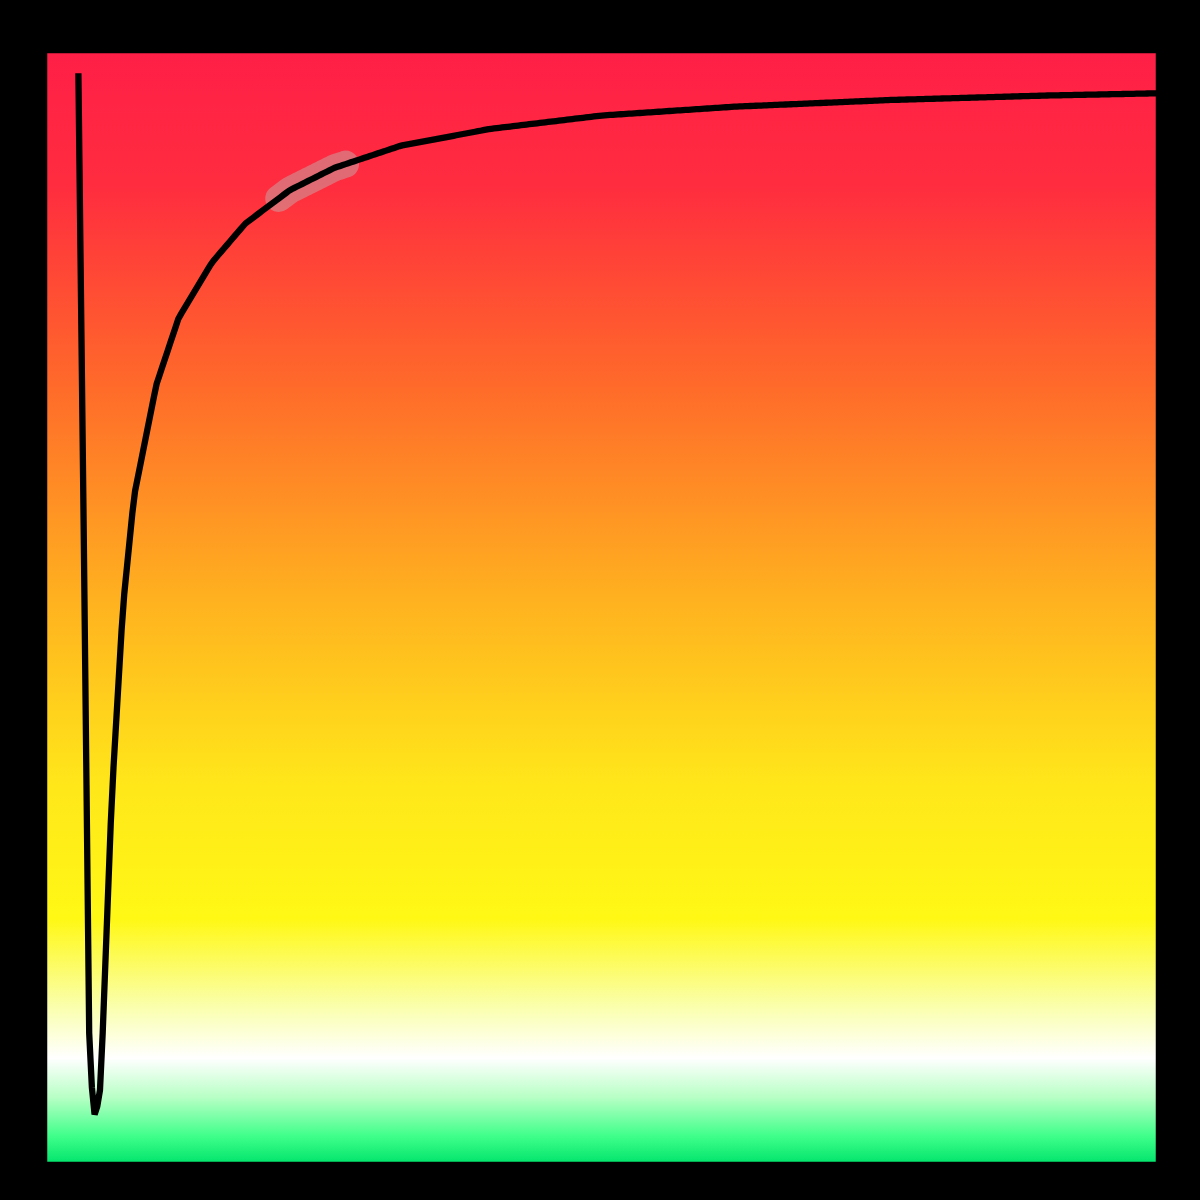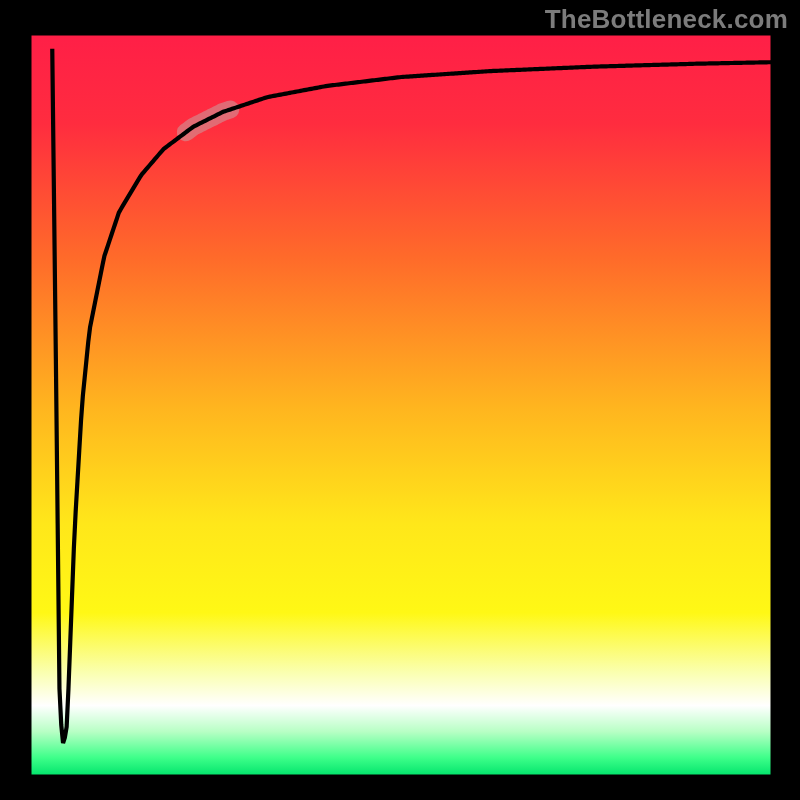--- a/index.html
+++ b/index.html
@@ -57,14 +57,13 @@
 
     <g id="plot-area" clip-path="url(#plot-clip)">
       <rect id="grad-rect" x="30" y="34" width="742" height="742" fill="url(#bg-grad)"></rect>
       <path id="curve-highlight" fill="none" stroke-linecap="round" d="M185.82 132.31 L186.93 131.48 L188.05 130.65 L189.16 129.81 L190.27 128.98 L191.38 128.14 L192.50 127.31 L193.61 126.56 L194.72 126.01 L195.84 125.45 L196.95 124.90 L198.06 124.34 L199.18 123.78 L200.29 123.23 L201.40 122.67 L202.52 122.11 L203.63 121.56 L204.74 121.00 L205.85 120.44 L206.97 119.89 L208.08 119.33 L209.19 118.77 L210.31 118.22 L211.42 117.66 L212.53 117.10 L213.65 116.55 L214.76 115.99 L215.87 115.43 L216.98 114.88 L218.10 114.32 L219.21 113.77 L220.32 113.21 L221.44 112.65 L222.55 112.10 L223.66 111.66 L224.78 111.29 L225.89 110.92 L227.00 110.55 L228.11 110.18 L229.23 109.81 L230.34 109.44 " stroke="rgba(200,160,160,0.55)" stroke-width="18"></path>
       <path id="curve" fill="none" d="M52.26 48.84 L54.06 203.58 L55.86 358.33 L57.66 523.20 L59.46 688.74 L61.26 724.99 L63.06 742.98 L64.86 737.53 L66.65 726.73 L68.45 688.85 L70.25 642.07 L72.05 595.29 L73.85 548.50 L75.65 511.90 L77.45 481.31 L79.25 450.73 L81.05 420.14 L82.85 395.91 L84.65 377.92 L86.45 359.92 L88.25 341.93 L90.05 327.37 L91.85 318.37 L93.65 309.37 L95.44 300.38 L97.24 291.38 L99.04 282.38 L100.84 273.39 L102.64 264.39 L104.44 255.88 L106.24 250.48 L108.04 245.08 L109.84 239.68 L111.64 234.28 L113.44 228.89 L115.24 223.49 L117.04 218.09 L118.84 212.69 L120.64 209.42 L122.43 206.42 L124.23 203.42 L126.03 200.42 L127.83 197.43 L129.63 194.43 L131.43 191.43 L133.23 188.43 L135.03 185.43 L136.83 182.43 L138.63 179.43 L140.43 176.43 L142.23 173.90 L144.03 171.80 L145.83 169.70 L147.63 167.60 L149.42 165.50 L151.22 163.40 L153.02 161.30 L154.82 159.20 L156.62 157.10 L158.42 155.00 L160.22 152.91 L162.02 150.81 L163.82 148.82 L165.62 147.47 L167.42 146.12 L169.22 144.77 L171.02 143.42 L172.82 142.07 L174.62 140.72 L176.42 139.37 L178.21 138.02 L180.01 136.67 L181.81 135.32 L183.61 133.97 L185.41 132.62 L187.21 131.27 L189.01 129.92 L190.81 128.57 L192.61 127.22 L194.41 126.17 L196.21 125.27 L198.01 124.37 L199.81 123.47 L201.61 122.57 L203.41 121.67 L205.20 120.77 L207.00 119.87 L208.80 118.97 L210.60 118.07 L212.40 117.17 L214.20 116.27 L216.00 115.37 L217.80 114.47 L219.60 113.57 L221.40 112.67 L223.20 111.82 L225.00 111.22 L226.80 110.62 L228.60 110.02 L230.40 109.42 L232.20 108.82 L233.99 108.22 L235.79 107.62 L237.59 107.02 L239.39 106.42 L241.19 105.82 L242.99 105.22 L244.79 104.62 L246.59 104.02 L248.39 103.42 L250.19 102.82 L251.99 102.22 L253.79 101.62 L255.59 101.02 L257.39 100.42 L259.19 99.82 L260.98 99.22 L262.78 98.62 L264.58 98.02 L266.38 97.42 L268.18 96.93 L269.98 96.59 L271.78 96.26 L273.58 95.92 L275.38 95.58 L277.18 95.24 L278.98 94.91 L280.78 94.57 L282.58 94.23 L284.38 93.89 L286.18 93.56 L287.97 93.22 L289.77 92.88 L291.57 92.54 L293.37 92.21 L295.17 91.87 L296.97 91.53 L298.77 91.20 L300.57 90.86 L302.37 90.52 L304.17 90.18 L305.97 89.85 L307.77 89.51 L309.57 89.17 L311.37 88.83 L313.17 88.50 L314.97 88.16 L316.76 87.82 L318.56 87.48 L320.36 87.15 L322.16 86.81 L323.96 86.47 L325.76 86.13 L327.56 85.85 L329.36 85.63 L331.16 85.42 L332.96 85.20 L334.76 84.99 L336.56 84.77 L338.36 84.55 L340.16 84.34 L341.96 84.12 L343.75 83.91 L345.55 83.69 L347.35 83.47 L349.15 83.26 L350.95 83.04 L352.75 82.83 L354.55 82.61 L356.35 82.39 L358.15 82.18 L359.95 81.96 L361.75 81.75 L363.55 81.53 L365.35 81.31 L367.15 81.10 L368.95 80.88 L370.74 80.67 L372.54 80.45 L374.34 80.23 L376.14 80.02 L377.94 79.80 L379.74 79.59 L381.54 79.37 L383.34 79.16 L385.14 78.94 L386.94 78.72 L388.74 78.51 L390.54 78.29 L392.34 78.08 L394.14 77.86 L395.94 77.64 L397.74 77.43 L399.53 77.21 L401.33 77.01 L403.13 76.89 L404.93 76.77 L406.73 76.65 L408.53 76.53 L410.33 76.41 L412.13 76.29 L413.93 76.17 L415.73 76.05 L417.53 75.93 L419.33 75.81 L421.13 75.69 L422.93 75.57 L424.73 75.45 L426.52 75.33 L428.32 75.21 L430.12 75.09 L431.92 74.97 L433.72 74.85 L435.52 74.73 L437.32 74.61 L439.12 74.49 L440.92 74.37 L442.72 74.25 L444.52 74.13 L446.32 74.01 L448.12 73.89 L449.92 73.77 L451.72 73.65 L453.52 73.53 L455.31 73.42 L457.11 73.30 L458.91 73.18 L460.71 73.06 L462.51 72.94 L464.31 72.82 L466.11 72.70 L467.91 72.58 L469.71 72.46 L471.51 72.34 L473.31 72.22 L475.11 72.10 L476.91 71.98 L478.71 71.86 L480.51 71.74 L482.30 71.62 L484.10 71.50 L485.90 71.38 L487.70 71.26 L489.50 71.14 L491.30 71.05 L493.10 70.97 L494.90 70.89 L496.70 70.81 L498.50 70.74 L500.30 70.66 L502.10 70.58 L503.90 70.51 L505.70 70.43 L507.50 70.35 L509.29 70.27 L511.09 70.20 L512.89 70.12 L514.69 70.04 L516.49 69.97 L518.29 69.89 L520.09 69.81 L521.89 69.73 L523.69 69.66 L525.49 69.58 L527.29 69.50 L529.09 69.43 L530.89 69.35 L532.69 69.27 L534.49 69.20 L536.29 69.12 L538.08 69.04 L539.88 68.96 L541.68 68.89 L543.48 68.81 L545.28 68.73 L547.08 68.66 L548.88 68.58 L550.68 68.50 L552.48 68.42 L554.28 68.35 L556.08 68.27 L557.88 68.19 L559.68 68.12 L561.48 68.04 L563.28 67.96 L565.07 67.88 L566.87 67.81 L568.67 67.73 L570.47 67.65 L572.27 67.58 L574.07 67.50 L575.87 67.42 L577.67 67.34 L579.47 67.27 L581.27 67.19 L583.07 67.11 L584.87 67.04 L586.67 66.96 L588.47 66.88 L590.27 66.80 L592.06 66.73 L593.86 66.65 L595.66 66.60 L597.46 66.55 L599.26 66.50 L601.06 66.44 L602.86 66.39 L604.66 66.34 L606.46 66.29 L608.26 66.24 L610.06 66.19 L611.86 66.14 L613.66 66.08 L615.46 66.03 L617.26 65.98 L619.06 65.93 L620.85 65.88 L622.65 65.83 L624.45 65.78 L626.25 65.72 L628.05 65.67 L629.85 65.62 L631.65 65.57 L633.45 65.52 L635.25 65.47 L637.05 65.42 L638.85 65.36 L640.65 65.31 L642.45 65.26 L644.25 65.21 L646.05 65.16 L647.84 65.11 L649.64 65.06 L651.44 65.00 L653.24 64.95 L655.04 64.90 L656.84 64.85 L658.64 64.80 L660.44 64.75 L662.24 64.70 L664.04 64.64 L665.84 64.59 L667.64 64.54 L669.44 64.49 L671.24 64.44 L673.04 64.39 L674.84 64.34 L676.63 64.28 L678.43 64.23 L680.23 64.18 L682.03 64.13 L683.83 64.08 L685.63 64.03 L687.43 63.98 L689.23 63.92 L691.03 63.87 L692.83 63.82 L694.63 63.77 L696.43 63.72 L698.23 63.67 L700.03 63.64 L701.83 63.60 L703.62 63.56 L705.42 63.53 L707.22 63.49 L709.02 63.46 L710.82 63.42 L712.62 63.38 L714.42 63.35 L716.22 63.31 L718.02 63.28 L719.82 63.24 L721.62 63.20 L723.42 63.17 L725.22 63.13 L727.02 63.10 L728.82 63.06 L730.61 63.02 L732.41 62.99 L734.21 62.95 L736.01 62.92 L737.81 62.88 L739.61 62.84 L741.41 62.81 L743.21 62.77 L745.01 62.74 L746.81 62.70 L748.61 62.66 L750.41 62.63 L752.21 62.59 L754.01 62.56 L755.81 62.52 L757.61 62.48 L759.40 62.45 L761.20 62.41 L763.00 62.38 L764.80 62.34 L766.60 62.30 L768.40 62.27 L770.20 62.23 L772.00 62.20 " stroke="#000000" stroke-width="4.2"></path>
     </g>
 
     <rect id="plot-border" fill="none" stroke="#000" stroke-width="3" x="30" y="34" width="742" height="742"></rect>
   </svg>
 
-  <div class="watermark">TheBottleneck.com</div>
 </div>
 
 </body></html>

